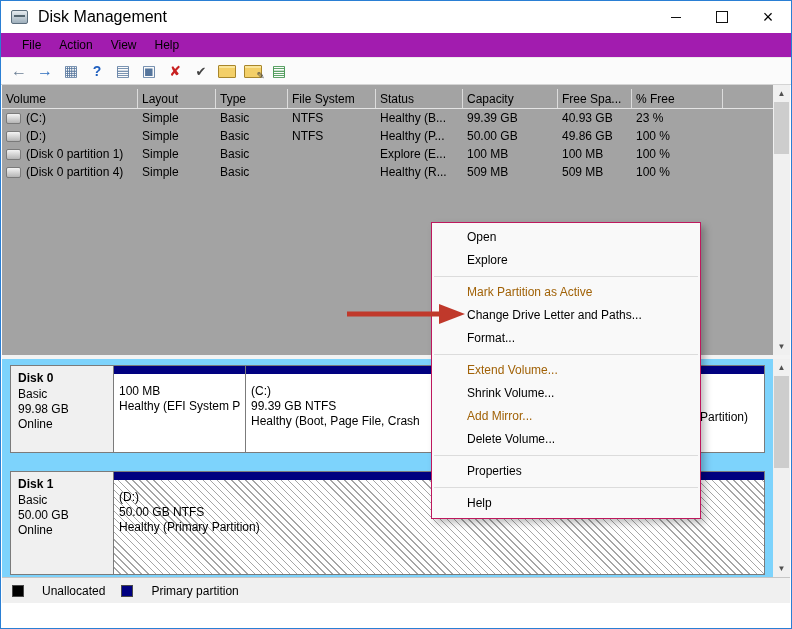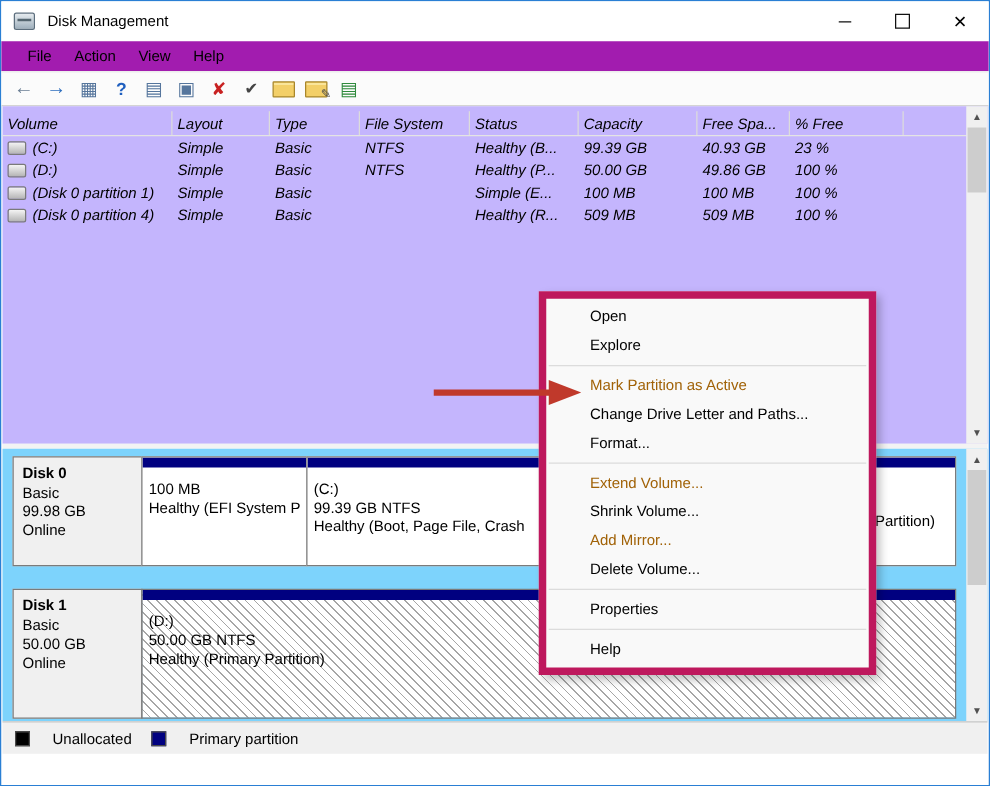--- a/index.html
+++ b/index.html
@@ -5,21 +5,21 @@
   * { margin:0; padding:0; box-sizing:border-box; }
   html,body { width:792px; height:629px; overflow:hidden; }
   body { font-family:"Liberation Sans","DejaVu Sans",sans-serif; font-size:12px; color:#000; background:#fff; }
 
   .window { position:relative; width:792px; height:629px; background:#fff; border:1px solid #2a7fd4; overflow:hidden; }
 
   
   .titlebar { position:absolute; top:0; left:0; right:0; height:32px; display:flex; align-items:center; background:#fff; }
   .app-icon { width:17px; height:14px; margin:0 10px 0 10px; background:linear-gradient(#e6ebef,#9fb0bd); border:1px solid #5c6e7d; border-radius:2px; position:relative; flex:0 0 auto; }
   .app-icon::after { content:""; position:absolute; left:2px; right:2px; top:4px; height:2px; background:#54656f; }
-  .tb-title { font-size:12px; }
+  .tb-title { font-size:16px; }
   .win-controls { margin-left:auto; display:flex; height:100%; }
   .win-btn { width:46px; height:100%; display:flex; align-items:center; justify-content:center; cursor:default; }
   .wb-minimize::before { content:""; width:10px; height:1px; background:#111; }
   .wb-maximize::before { content:""; width:10px; height:10px; border:1px solid #111; }
   .wb-close::before { content:"×"; font-size:18px; line-height:10px; }
 
   
   .menubar { position:absolute; top:32px; left:0; right:0; height:24px; display:flex; align-items:center; padding-left:12px; background:#a21caf; }
   .mb-item { padding:3px 9px; }
 
@@ -33,21 +33,21 @@
   .tbi-export-list::before { content:"▤"; color:#55759c; font-size:15px; }
   .tbi-action-pane::before { content:"▣"; color:#55759c; font-size:15px; }
   .tbi-delete::before { content:"✘"; color:#c82121; font-weight:bold; font-size:14px; }
   .tbi-mark-active::before { content:"✔"; color:#444; font-size:13px; }
   .tbi-open-folder::before { content:""; width:16px; height:11px; background:#f3cf68; border:1px solid #a8862b; border-radius:1px; box-shadow:inset 0 2px 0 #fae59a; display:block; }
   .tbi-edit-folder::before { content:""; width:16px; height:11px; background:#f3cf68; border:1px solid #a8862b; border-radius:1px; box-shadow:inset 0 2px 0 #fae59a; display:block; }
   .tbi-edit-folder::after { content:"✎"; position:absolute; right:0; bottom:1px; font-size:10px; color:#4a4a4a; }
   .tbi-task-list::before { content:"▤"; color:#2f8a3d; font-size:15px; }
 
   
-  .top-pane { position:absolute; top:84px; left:1px; right:1px; height:270px; background:#c4b5fd;font-style:italic; }
+  .top-pane { position:absolute; top:84px; left:1px; right:1px; height:270px; background:#a3a3a3; }
   .grid8 { display:grid; grid-template-columns:136px 78px 72px 88px 87px 95px 74px 91px 1fr; }
   .lv-header { position:absolute; top:4px; left:0; right:17px; height:20px; border-bottom:1px solid #e4e4e4; }
   .lv-hcell { border-right:1px solid #dcdcdc; padding:3px 4px 0 4px; overflow:hidden; white-space:nowrap; }
   .lv-hcell.filler { border-right:none; }
   .lv-body { position:absolute; top:24px; left:0; right:17px; }
   .lv-row { height:18px; }
   .lv-cell { padding:0 4px; overflow:hidden; white-space:nowrap; display:flex; align-items:center; }
   .drive-icon { width:15px; height:11px; background:linear-gradient(#f4f4f4,#b5b5b5); border:1px solid #7a7a7a; border-radius:2px; margin-right:5px; flex:0 0 auto; }
 
   
@@ -75,21 +75,21 @@
   .pt-lines { padding:10px 5px 0 5px; }
   .pt-line { line-height:15px; white-space:nowrap; }
   .partition.recovery-clip .pt-lines { position:absolute; left:88px; top:44px; padding:0; }
 
   
   .legendbar { position:absolute; top:576px; left:1px; right:1px; height:26px; background:#f0f0f0; border-top:1px solid #c6c6c6; display:flex; align-items:center; gap:16px; padding-left:10px; }
   .lg-item { display:flex; align-items:center; gap:18px; }
   .lg-swatch { width:12px; height:12px; border:1px solid #4a4a4a; }
 
   
-  .context-menu { position:absolute; left:430px; top:232px; width:270px; background:#f9f9f9; border:6px solid #be185d; box-shadow:4px 4px 7px rgba(0,0,0,0.25); padding:3px 0; z-index:40; }
+  .context-menu { position:absolute; left:430px; top:221px; width:270px; background:#f9f9f9; border:1px solid #be185d; box-shadow:4px 4px 7px rgba(0,0,0,0.25); padding:3px 0; z-index:40; }
   .cm-item { height:23px; line-height:23px; padding-left:35px; white-space:nowrap; }
   .cm-item.disabled { color:#a16207; }
   .cm-sep { height:1px; background:#dcdcdc; margin:4px 2px; }
 
   
   .annotation-arrow { position:absolute; left:338px; top:296px; z-index:50; }
 </style>
 </head>
 <body>
 
@@ -203,21 +203,21 @@
     <div class="lv-cell">
             <span class="cellt">Simple</span>
           </div>
     <div class="lv-cell">
             <span class="cellt">Basic</span>
           </div>
     <div class="lv-cell">
             <span class="cellt"></span>
           </div>
     <div class="lv-cell">
-            <span class="cellt">Simple (E...</span>
+            <span class="cellt">Explore (E...</span>
           </div>
     <div class="lv-cell">
             <span class="cellt">100 MB</span>
           </div>
     <div class="lv-cell">
             <span class="cellt">100 MB</span>
           </div>
     <div class="lv-cell">
             <span class="cellt">100 %</span>
           </div>

